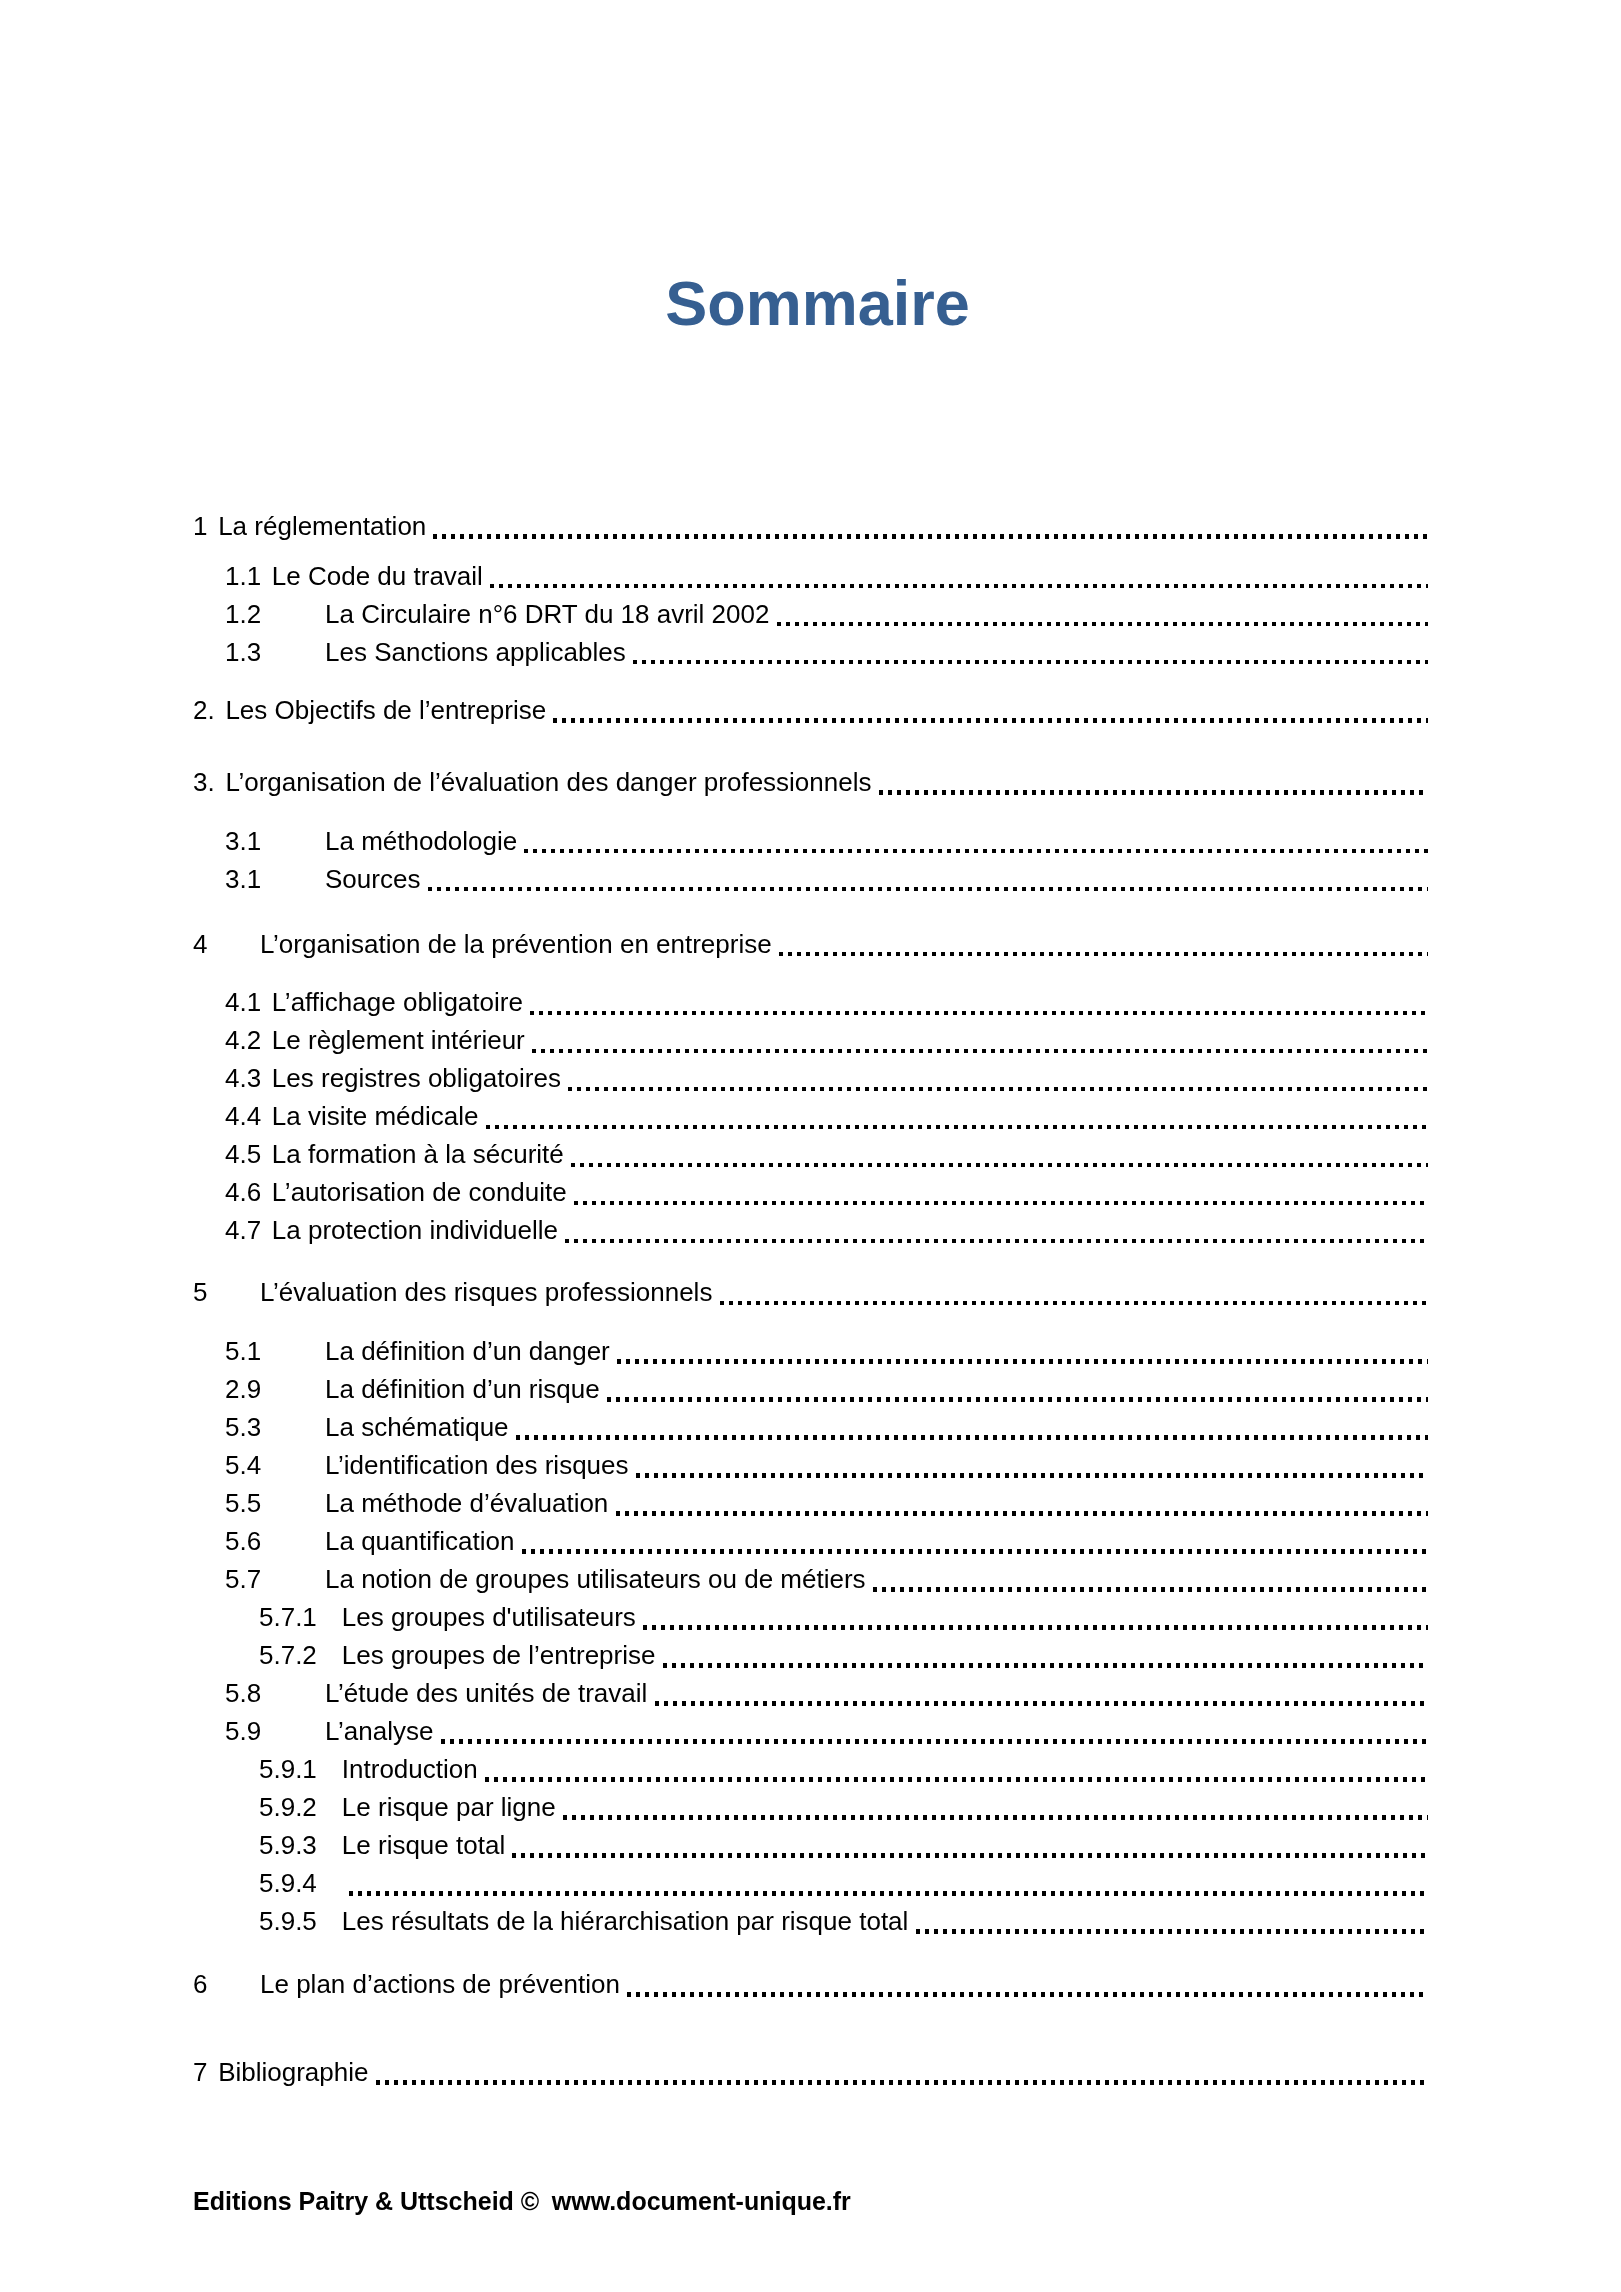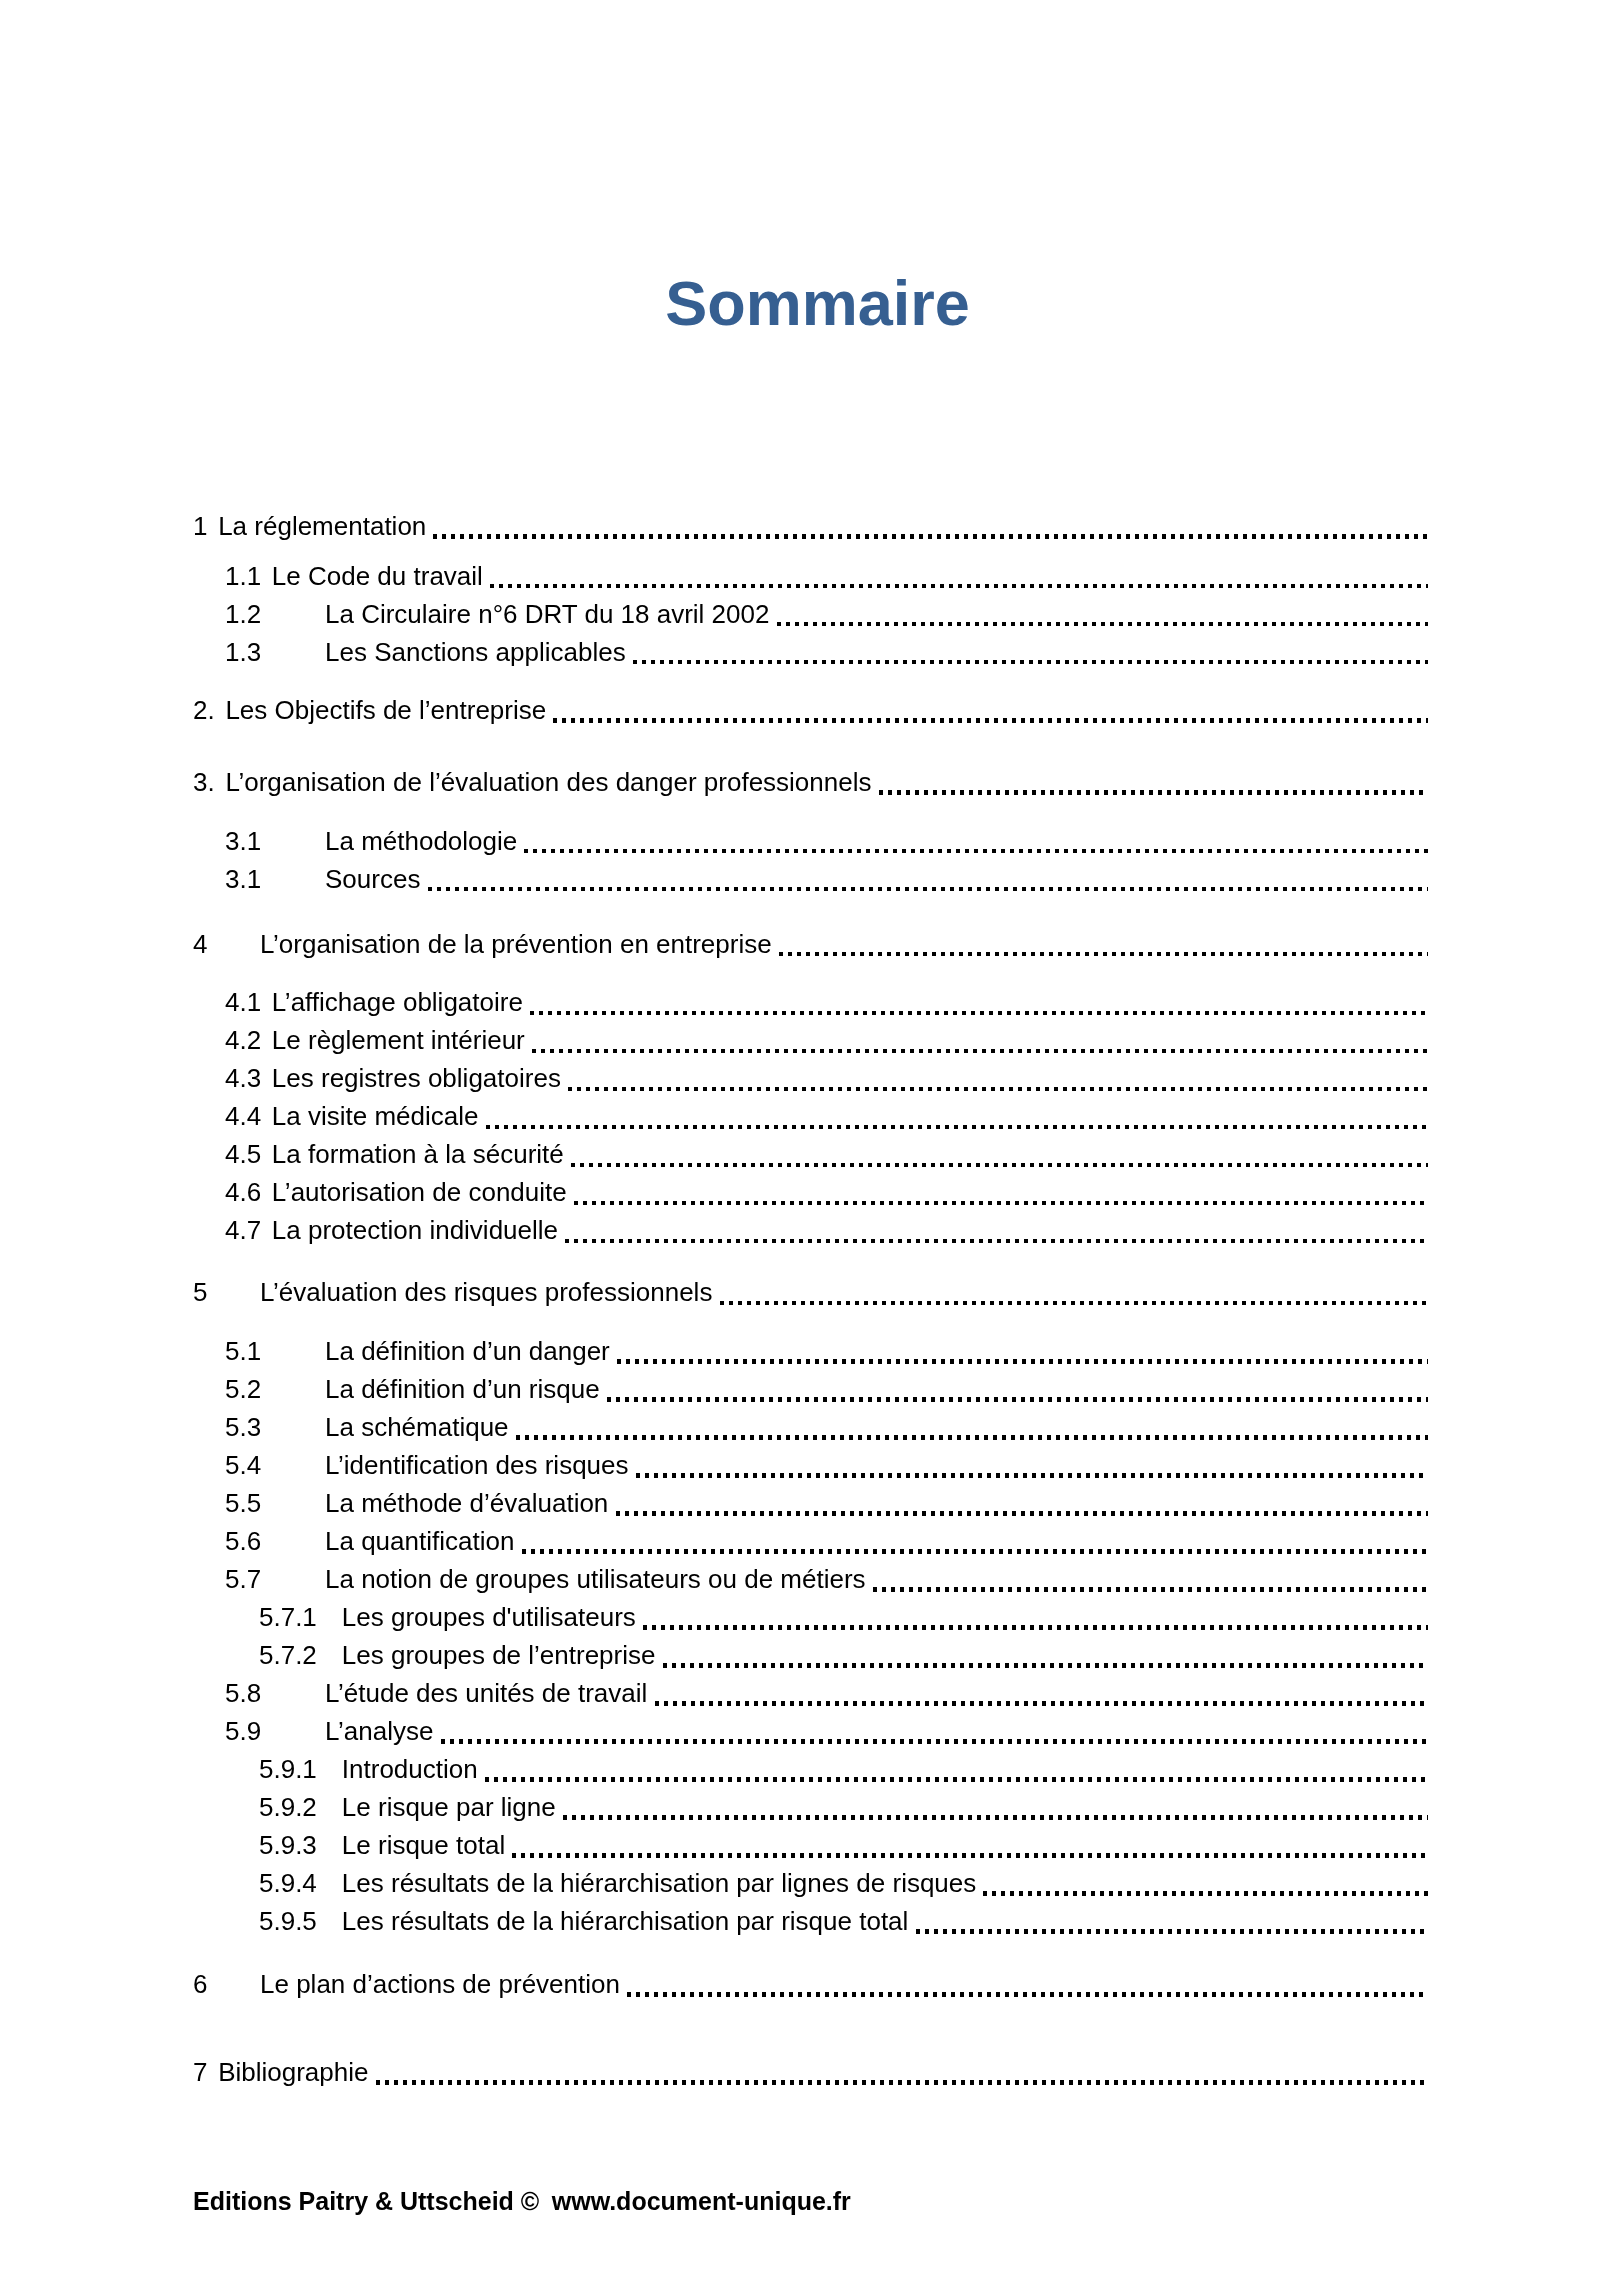--- a/index.html
+++ b/index.html
@@ -167,21 +167,21 @@
       <span class="num">5</span>
       <span class="label">L’évaluation des risques professionnels</span>
       <span class="leader"></span>
     </div>
       <div class="row lvl1 tab g23">
       <span class="num">5.1</span>
       <span class="label">La définition d’un danger</span>
       <span class="leader"></span>
     </div>
       <div class="row lvl1 tab">
-      <span class="num">5.2</span>
+      <span class="num">2.9</span>
       <span class="label">La définition d’un risque</span>
       <span class="leader"></span>
     </div>
       <div class="row lvl1 tab">
       <span class="num">5.3</span>
       <span class="label">La schématique</span>
       <span class="leader"></span>
     </div>
       <div class="row lvl1 tab">
       <span class="num">5.4</span>
@@ -233,21 +233,20 @@
       <span class="label">Le risque par ligne</span>
       <span class="leader"></span>
     </div>
       <div class="row lvl2 sp">
       <span class="num">5.9.3</span>
       <span class="label">Le risque total</span>
       <span class="leader"></span>
     </div>
       <div class="row lvl2 sp">
       <span class="num">5.9.4</span>
-      <span class="label">Les résultats de la hiérarchisation par lignes de risques</span>
       <span class="leader"></span>
     </div>
       <div class="row lvl2 sp">
       <span class="num">5.9.5</span>
       <span class="label">Les résultats de la hiérarchisation par risque total</span>
       <span class="leader"></span>
     </div>
       <div class="row lvl0 tab g28">
       <span class="num">6</span>
       <span class="label">Le plan d’actions de prévention</span>

